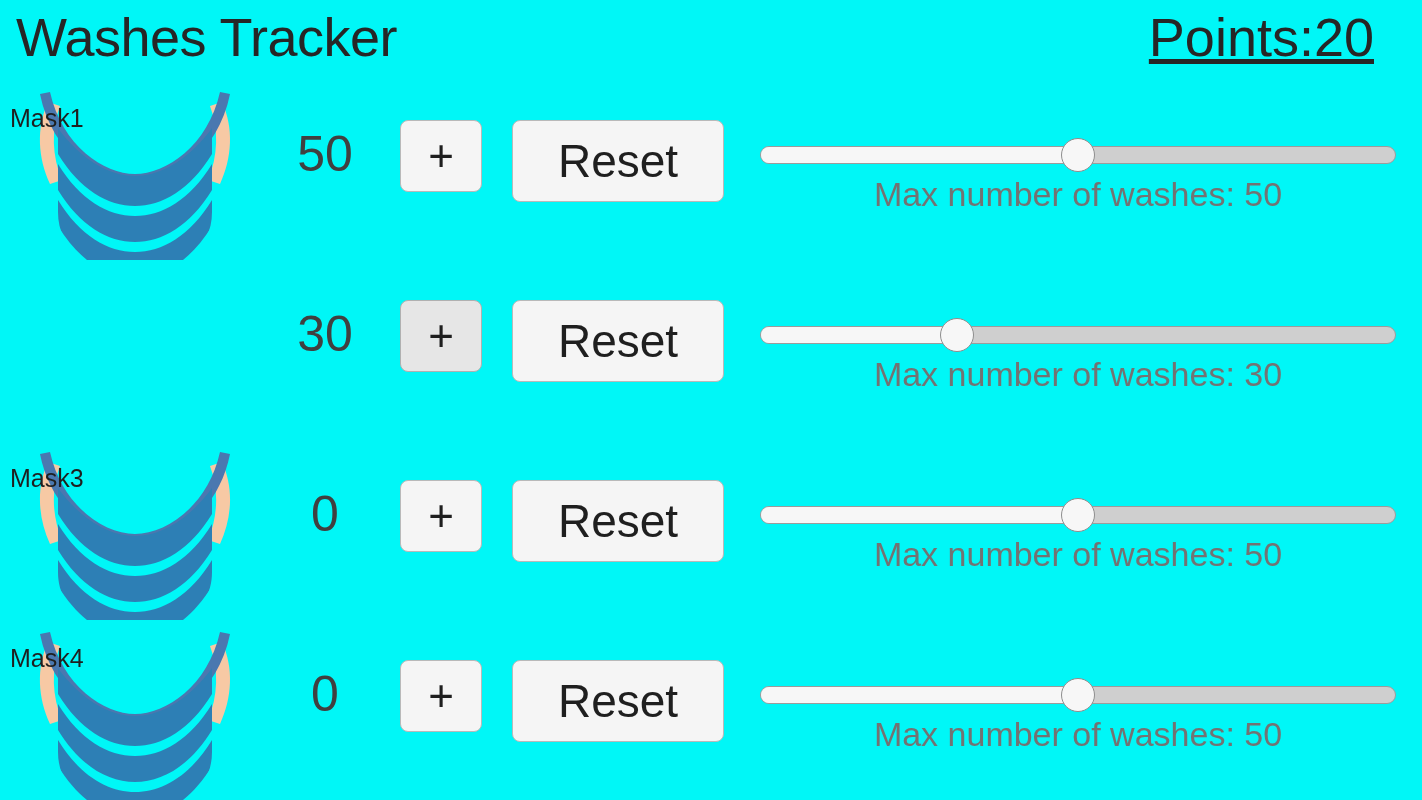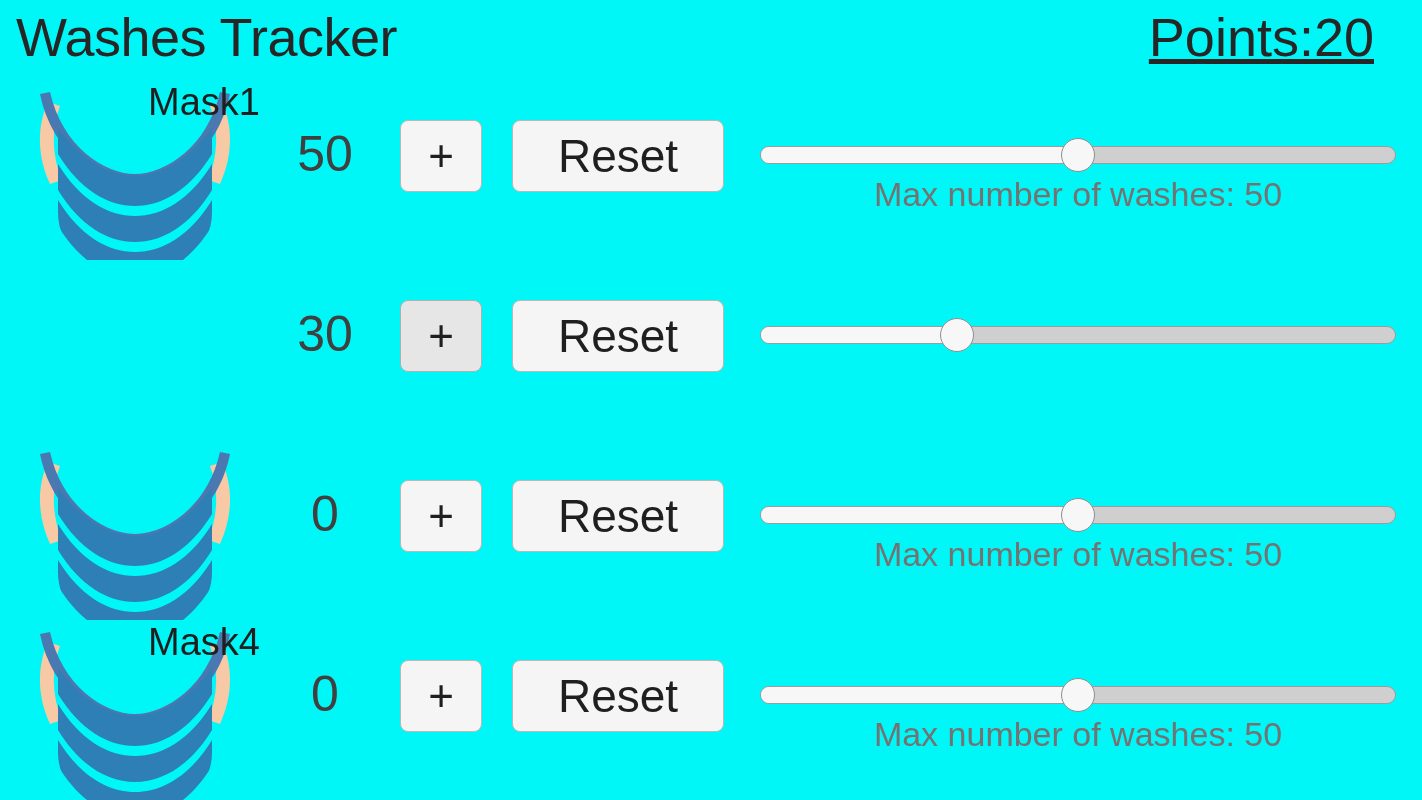--- a/index.html
+++ b/index.html
@@ -66,24 +66,24 @@
     position: absolute;
     left: 0;
     top: 0;
     width: 250px;
     height: 180px;
     display: block;
   }
   .mask-label {
     position: absolute;
     left: 0;
-    top: 0;
+    top: 16px;
     width: 250px;
-    text-align: right;
-    font-size: 38px;
+    text-align: left;
+    font-size: 25px;
     line-height: 44px;
     color: #1f1f1f;
     white-space: nowrap;
     z-index: 2;
   }
 
   
   .count {
     position: absolute;
     top: 45px;
@@ -119,21 +119,21 @@
     line-height: 44px;
   }
   .btn-plus.pressed {
     background: #e6e6e6;
     border-color: #b0b0b0;
   }
   .btn-reset {
     left: 512px;
     top: 40px;
     width: 212px;
-    height: 72px;
+    height: 82px;
     font-size: 46px;
     line-height: 46px;
   }
 
   
   .slider-cell {
     position: absolute;
     left: 760px;
     top: 0;
     width: 640px;
@@ -242,20 +242,21 @@
     <button class="btn btn-plus pressed">+</button>
     <button class="btn btn-reset">Reset</button>
 
     <div class="slider-cell">
       <div class="slider">
         <div class="track">
           <div class="track-fill" style="width: 31%;"></div>
         </div>
         <div class="thumb" style="left: 31%;"></div>
       </div>
+      <div class="slider-label">Max number of washes: 30</div>
     </div>
 
   </div>
 
   <div class="row" style="top: 440px;">
 
     <div class="mask-cell">
       <svg class="mask-svg" viewBox="0 0 250 180">
 
         <path d="M38 22 C 26 48, 28 78, 40 104 L 52 100 C 42 76, 41 50, 50 26 Z" fill="#f7c9a4"></path>
@@ -263,20 +264,21 @@
         <path d="M212 22 C 224 48, 222 78, 210 104 L 198 100 C 208 76, 209 50, 200 26 Z" fill="#f7c9a4"></path>
 
         <path d="M30 14 C 42 74, 90 104, 125 104 C 160 104, 208 74, 220 14 L 210 12 C 198 66, 156 94, 125 94 C 94 94, 52 66, 40 12 Z" fill="#4a78b0"></path>
 
         <path d="M48 48 C 48 48, 80 96, 125 96 C 170 96, 202 48, 202 48 L 202 132 C 202 170, 170 192, 125 192 C 80 192, 48 170, 48 132 Z" fill="#2d7fb5"></path>
 
         <path d="M48 74 C 70 110, 98 126, 125 126 C 152 126, 180 110, 202 74 L 202 84 C 180 120, 152 136, 125 136 C 98 136, 70 120, 48 84 Z" fill="#00f7f7"></path>
         <path d="M48 110 C 70 146, 98 162, 125 162 C 152 162, 180 146, 202 110 L 202 120 C 180 156, 152 172, 125 172 C 98 172, 70 156, 48 120 Z" fill="#00f7f7"></path>
         <path d="M48 146 C 70 182, 98 198, 125 198 C 152 198, 180 182, 202 146 L 202 156 C 180 192, 152 208, 125 208 C 98 208, 70 192, 48 156 Z" fill="#00f7f7"></path>
       </svg>
+      <div class="mask-label">Mask3</div>
     </div>
 
     <div class="count">0</div>
 
     <button class="btn btn-plus">+</button>
     <button class="btn btn-reset">Reset</button>
 
     <div class="slider-cell">
       <div class="slider">
         <div class="track">

